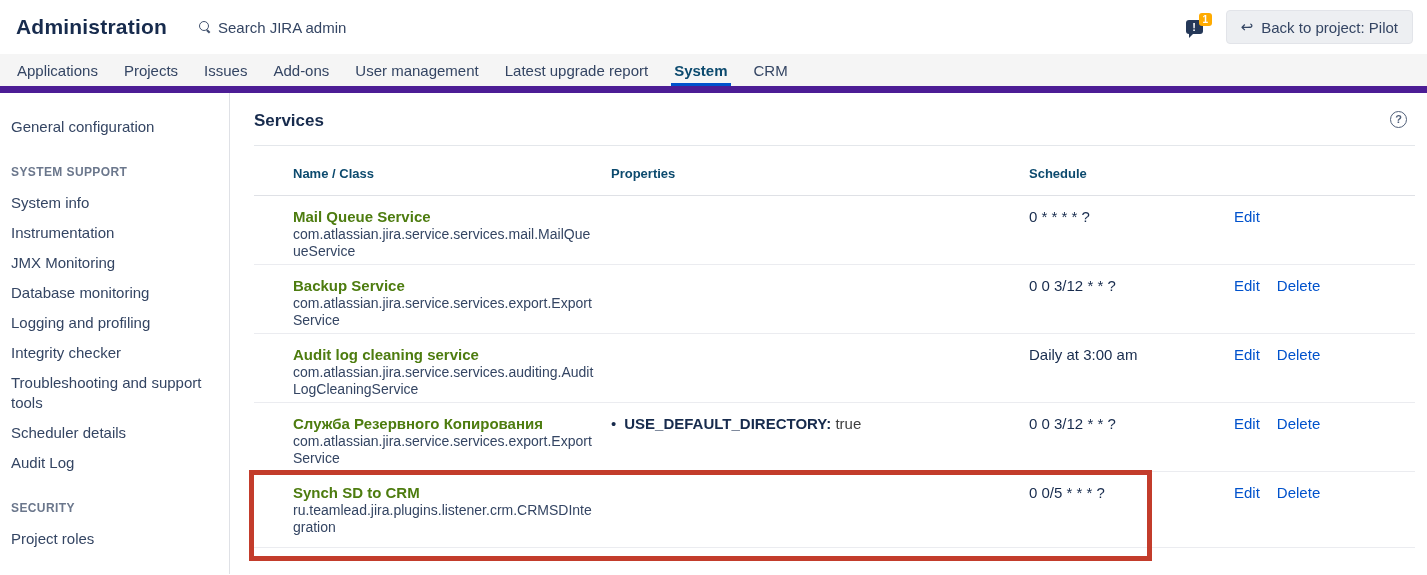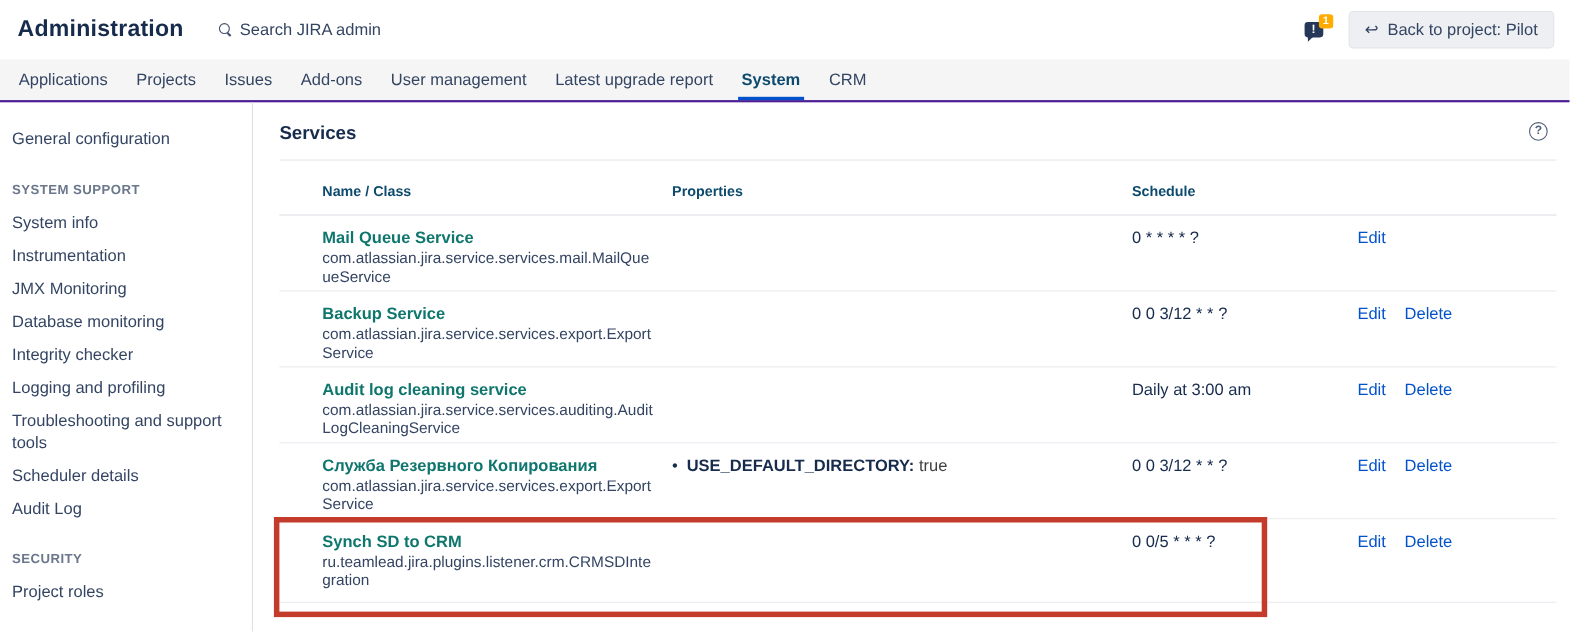--- a/index.html
+++ b/index.html
@@ -26,21 +26,21 @@
   .notif-excl { position:absolute; left:0; top:4px; width:17px; height:14px; color:#fff;
     font-size:11px; font-weight:bold; text-align:center; line-height:14px; }
   .notif-badge { position:absolute; right:-2px; top:-3px; min-width:13px; height:13px; padding:0 3px;
     background:#FFAB00; color:#fff; border-radius:3px; font-size:10px; font-weight:bold;
     line-height:13px; text-align:center; }
   .back-btn { display:flex; align-items:center; gap:8px; background:#EDEFF2; border:1px solid #E2E4E9;
     border-radius:4px; padding:7px 14px; font-size:15px; color:#344563; cursor:pointer; }
   .back-arrow { font-size:15px; color:#344563; }
 
   
-  .tabbar { height:39px; background:#F5F5F5; border-bottom:2px solid #4c1d95; display:flex;
+  .tabbar { height:39px; background:#F5F5F5; border-bottom:7px solid #4c1d95; display:flex;
     align-items:stretch; padding:0 4px; }
   .tab { display:flex; align-items:center; padding:0 13px; font-size:15px; color:#344563;
     cursor:pointer; position:relative; }
   .tab.active { color:#0c4a6e; font-weight:bold; }
   .tab.active::after { content:""; position:absolute; left:10px; right:10px; bottom:0; height:3px; background:#0052CC; }
 
   
   .content { display:flex; height:481px; }
   .sidebar { width:230px; flex:0 0 230px; border-right:1px solid #DFE1E6; padding:24px 10px 2px 11px; }
   .side-item { font-size:15px; color:#344563; line-height:20px; margin-bottom:10px; max-width:200px; cursor:pointer; }
@@ -55,21 +55,21 @@
     cursor:pointer; margin-right:8px; }
   .title-rule { border:none; border-top:1px solid #E4E7EB; margin-top:10px; }
 
   
   .svc-table { margin-top:20px; position:relative; }
   .svc-hrow, .svc-row { display:grid; grid-template-columns:318px 418px 205px auto; padding-left:39px; }
   .svc-hrow { height:30px; border-bottom:1px solid #DFE1E6; align-items:start; }
   .hcell { font-size:13px; font-weight:bold; color:#0c4a6e; }
   .svc-row { height:69px; border-bottom:1px solid #EBECF0; padding-top:11px; position:relative; }
   .svc-row.tall { height:76px; }
-  .svc-name { font-size:15px; font-weight:bold; color:#0f766e; line-height:19px; }
+  .svc-name { font-size:15px; font-weight:bold; color:#4d7c0f; line-height:19px; }
   .svc-class { font-size:14px; color:#344563; line-height:17px; word-break:break-all; padding-right:16px; }
   .props { font-size:15px; color:#172B4D; line-height:19px; display:flex; gap:8px; padding-right:20px; }
   .props .bullet { color:#172B4D; }
   .props .pkey { font-weight:bold; }
   .props .pval { font-weight:normal; color:#404040; }
   .sched { font-size:15px; color:#172B4D; line-height:19px; }
   .actions { display:flex; gap:17px; }
   .lnk { font-size:15px; color:#0052CC; cursor:pointer; text-decoration:none; line-height:19px; }
 
   
@@ -111,22 +111,22 @@
 
 <div class="content">
 
   <div class="sidebar">
     <div class="side-item">General configuration</div>
     <div class="side-section">SYSTEM SUPPORT</div>
     <div class="side-item">System info</div>
     <div class="side-item">Instrumentation</div>
     <div class="side-item">JMX Monitoring</div>
     <div class="side-item">Database monitoring</div>
+    <div class="side-item">Logging and profiling</div>
     <div class="side-item">Integrity checker</div>
-    <div class="side-item">Logging and profiling</div>
     <div class="side-item">Troubleshooting and support tools</div>
     <div class="side-item">Scheduler details</div>
     <div class="side-item">Audit Log</div>
     <div class="side-section">SECURITY</div>
     <div class="side-item">Project roles</div>
   </div>
 
   <div class="main">
     <div class="main-titlebar">
       <div class="page-title">Services</div>

